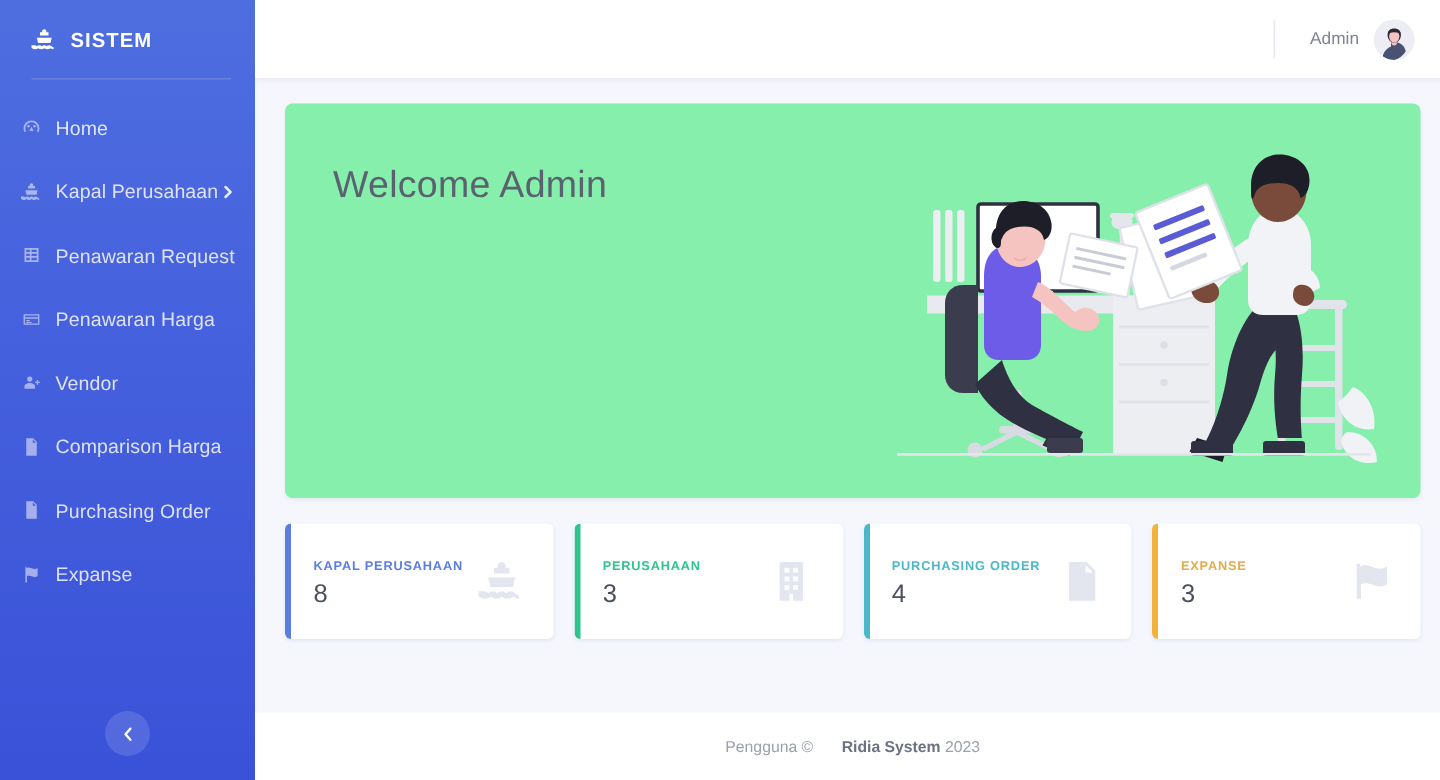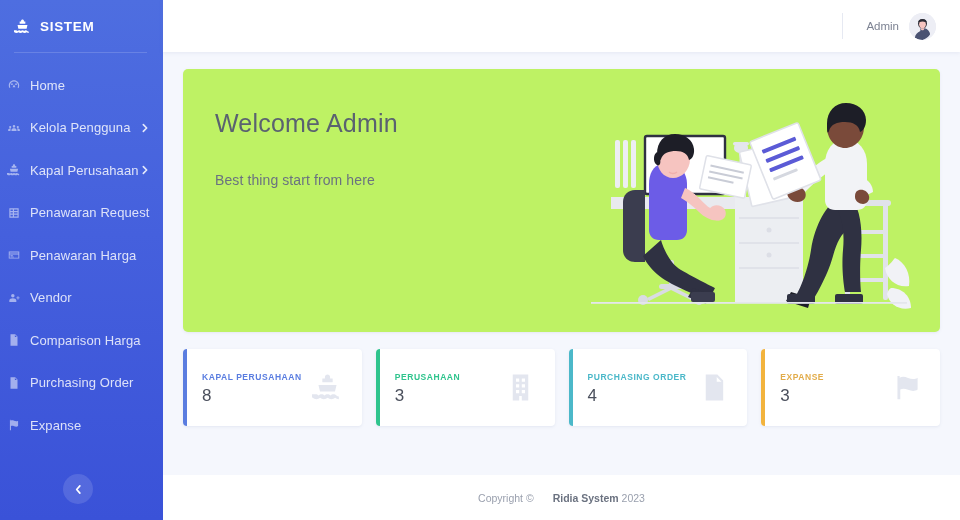--- a/index.html
+++ b/index.html
@@ -9,21 +9,20 @@
     height: 520px;
     overflow: hidden;
     font-family: "Liberation Sans", sans-serif;
     background: #ffffff;
   }
 
   .app {
     display: flex;
     width: 960px;
     height: 520px;
-    justify-content: flex-end;
   }
 
   
   .sidebar {
     width: 170px;
     min-width: 170px;
     height: 520px;
     background: linear-gradient(180deg, #4e6ee0 0%, #4560dd 45%, #3a52d8 100%);
     position: relative;
     display: flex;
@@ -161,21 +160,21 @@
 
   .content {
     flex: 1;
     background: #f5f7fd;
     padding: 17px 20px 0 20px;
     overflow: hidden;
   }
 
   
   .welcome-card {
-    background: #bef264;
+    background: #86efac;
     border-radius: 5px;
     height: 263px;
     box-shadow: 0 1px 3px rgba(130,140,180,0.13);
     display: flex;
     position: relative;
     overflow: hidden;
   }
   .welcome-text {
     padding: 40px 0 0 32px;
     width: 390px;
@@ -285,33 +284,20 @@
 
       <div class="nav-item">
         <span class="nav-icon">
           <svg viewBox="0 0 24 24" fill="currentColor">
               <path d="M12 4C7 4 3 8 3 13c0 1.6.4 3 1.2 4.3l1.6-1C5.3 15.4 5 14.2 5 13c0-3.9 3.1-7 7-7s7 3.1 7 7c0 1.2-.3 2.4-.8 3.4l1.6 1C20.6 16 21 14.6 21 13c0-5-4-9-9-9zm-3.5 5a1.5 1.5 0 100 3 1.5 1.5 0 000-3zm7 0a1.5 1.5 0 100 3 1.5 1.5 0 000-3zM12 11l-2.5 5h5L12 11z"></path>
             </svg>
         </span>
         <span class="nav-label">Home</span>
       </div>
 
-      <div class="nav-item">
-        <span class="nav-icon">
-          <svg viewBox="0 0 24 24" fill="currentColor">
-              <path d="M12 7a2.2 2.2 0 100 4.4A2.2 2.2 0 0012 7zM5.5 8.5a1.9 1.9 0 100 3.8 1.9 1.9 0 000-3.8zm13 0a1.9 1.9 0 100 3.8 1.9 1.9 0 000-3.8zM12 12.6c-2.4 0-4.3 1.2-4.3 2.7V17h8.6v-1.7c0-1.5-1.9-2.7-4.3-2.7zm-6.5.4c-2 0-3.5 1-3.5 2.2V17h4v-1.7c0-.7.3-1.4.9-1.9-.4-.2-.9-.4-1.4-.4zm13 0c-.5 0-1 .2-1.4.4.6.5.9 1.2.9 1.9V17h4v-1.8c0-1.2-1.5-2.2-3.5-2.2z"></path>
-            </svg>
-        </span>
-        <span class="nav-label">Kelola Pengguna</span>
-        <span class="nav-chevron">
-          <svg viewBox="0 0 8 12" fill="none" stroke="currentColor" stroke-width="2" stroke-linecap="round" stroke-linejoin="round">
-              <polyline points="2,2 6,6 2,10"></polyline>
-            </svg>
-        </span>
-      </div>
 
       <div class="nav-item">
         <span class="nav-icon">
           <svg viewBox="0 0 24 24" fill="currentColor">
               <path d="M12 2c-1.1 0-2 .9-2 2v1H8v3h8V5h-2V4c0-1.1-.9-2-2-2zM5 10l1.2 5h11.6L19 10H5zm-2.2 7.2c.9 0 1.7.4 2.3 1 .6-.6 1.4-1 2.3-1s1.7.4 2.3 1c.6-.6 1.4-1 2.3-1s1.7.4 2.3 1c.6-.6 1.4-1 2.3-1s1.7.4 2.3 1c.5.5 1.2.8 1.9.8v2c-1.1 0-2.1-.4-2.9-1-.8.6-1.8 1-2.9 1s-2.1-.4-2.9-1c-.8.6-1.8 1-2.9 1s-2.1-.4-2.9-1c-.8.6-1.8 1-2.9 1s-2.1-.4-2.9-1c-.5-.5-1.2-.8-1.9-.8v-2z"></path>
             </svg>
         </span>
         <span class="nav-label">Kapal Perusahaan</span>
         <span class="nav-chevron">
           <svg viewBox="0 0 8 12" fill="none" stroke="currentColor" stroke-width="2" stroke-linecap="round" stroke-linejoin="round">
@@ -405,21 +391,20 @@
           </g>
         </svg>
       </span>
     </header>
 
     <div class="content">
 
       <div class="welcome-card">
         <div class="welcome-text">
           <h1 class="welcome-title">Welcome Admin</h1>
-          <p class="welcome-sub">Best thing start from here</p>
         </div>
         <div class="welcome-illu">
           <svg viewBox="0 0 345 218" xmlns="http://www.w3.org/2000/svg">
 
             <g fill="#edeef2">
               <rect x="42" y="38" width="5" height="48" rx="2"></rect>
               <rect x="50" y="38" width="5" height="48" rx="2"></rect>
               <rect x="58" y="38" width="5" height="48" rx="2"></rect>
               <rect x="168" y="62" width="5" height="36" rx="2"></rect>
               <rect x="176" y="58" width="5" height="40" rx="2"></rect>
@@ -589,19 +574,19 @@
             <svg viewBox="0 0 24 24" fill="currentColor">
                 <path d="M5 3v18h2.2v-7.4c1.8-.9 3.6-.7 6 .2 2.8 1.1 5.2 1.3 7.4-.2V4.4c-2.2 1.5-4.6 1.3-7.4.2-2.6-1-4.6-1.2-6.5-.1V3H5z"></path>
               </svg>
           </span>
         </div>
 
       </div>
     </div>
 
     <footer class="footer">
-      <span>Copyright ©</span>
+      <span>Pengguna ©</span>
       <b>Ridia System</b>
       <span>2023</span>
     </footer>
 
   </section>
 </div>
 
 </body></html>

